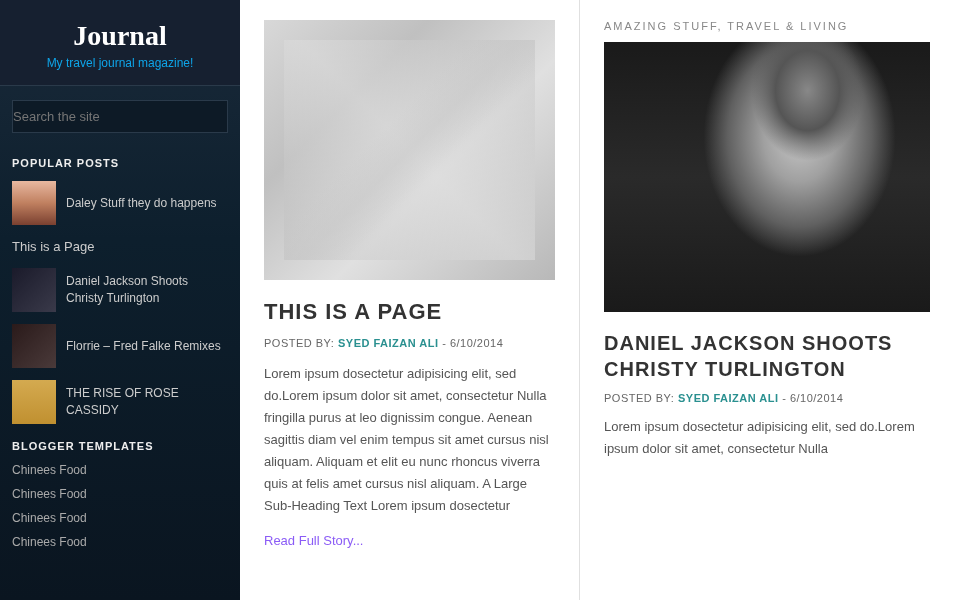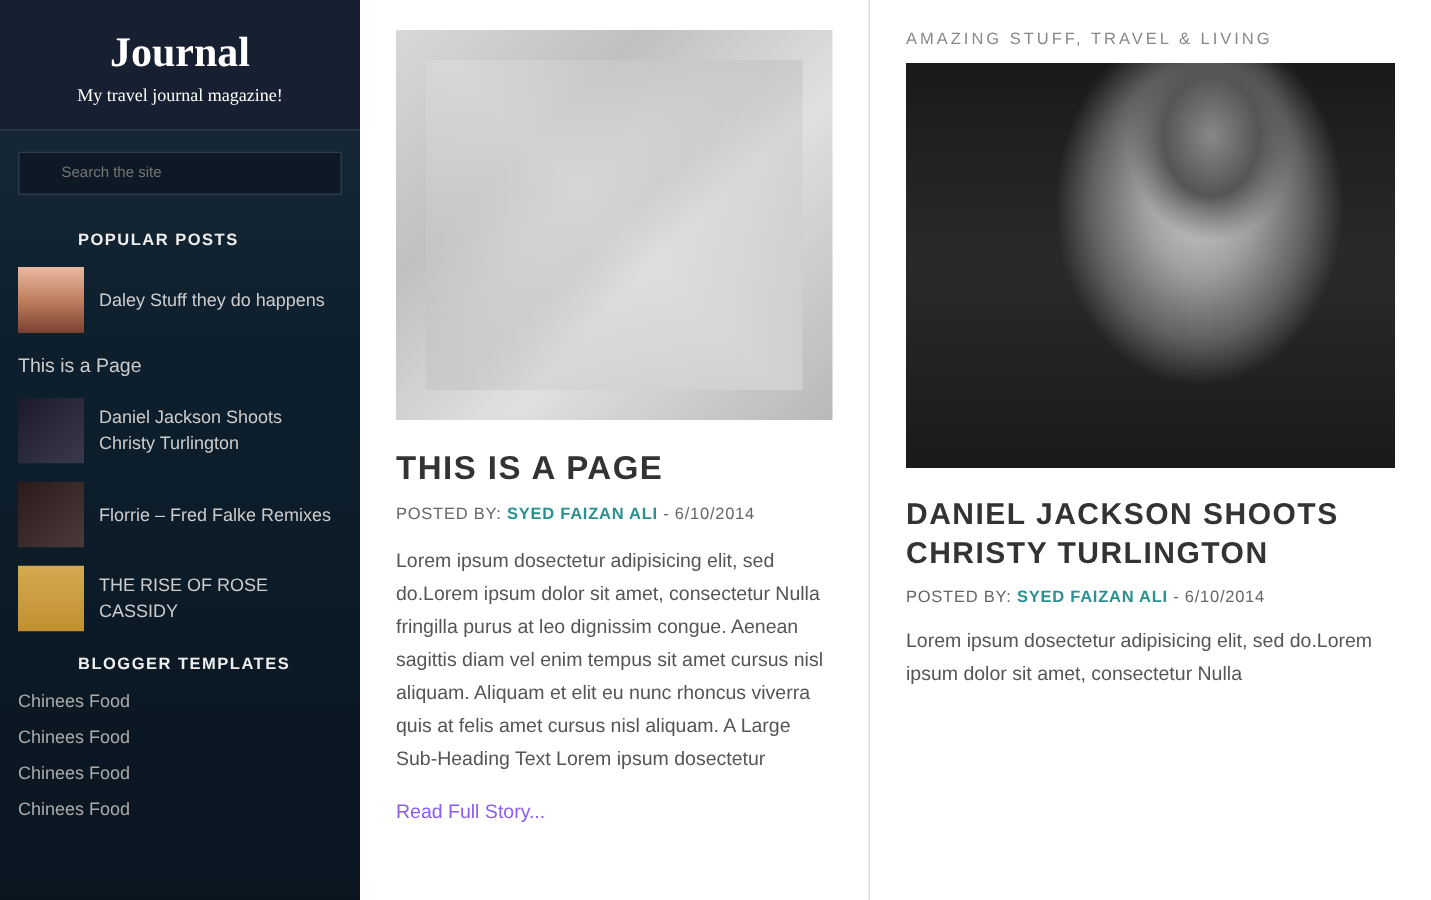--- a/index.html
+++ b/index.html
@@ -22,43 +22,41 @@
       border-bottom: 1px solid #2a3a4a;
     }
     .sidebar-title {
       font-size: 28px;
       font-weight: bold;
       color: #fff;
       font-family: Georgia, serif;
     }
     .sidebar-subtitle {
       font-size: 12px;
-      color: #ffffff;
+      color: #0ea5e9;
       margin-top: 4px;
-      font-family: Liberation Serif, serif;
     }
     .search-box {
       margin: 14px 12px;
     }
     .search-input {
       width: 100%;
-      padding: 8px 28px;
+      padding: 8px 0;
       background: #0d1a26;
       border: 1px solid #2a3a4a;
       color: #aaa;
-      font-size: 10px;
+      font-size: 13px;
       outline: none;
     }
     .section-title {
       font-size: 11px;
       font-weight: bold;
       color: #eee;
       letter-spacing: 1px;
       padding: 10px 12px 6px;
-      margin-left: 40px;
     }
     .post-item {
       display: flex;
       align-items: center;
       padding: 6px 12px;
       gap: 10px;
       cursor: pointer;
     }
     .post-thumb {
       width: 44px;

